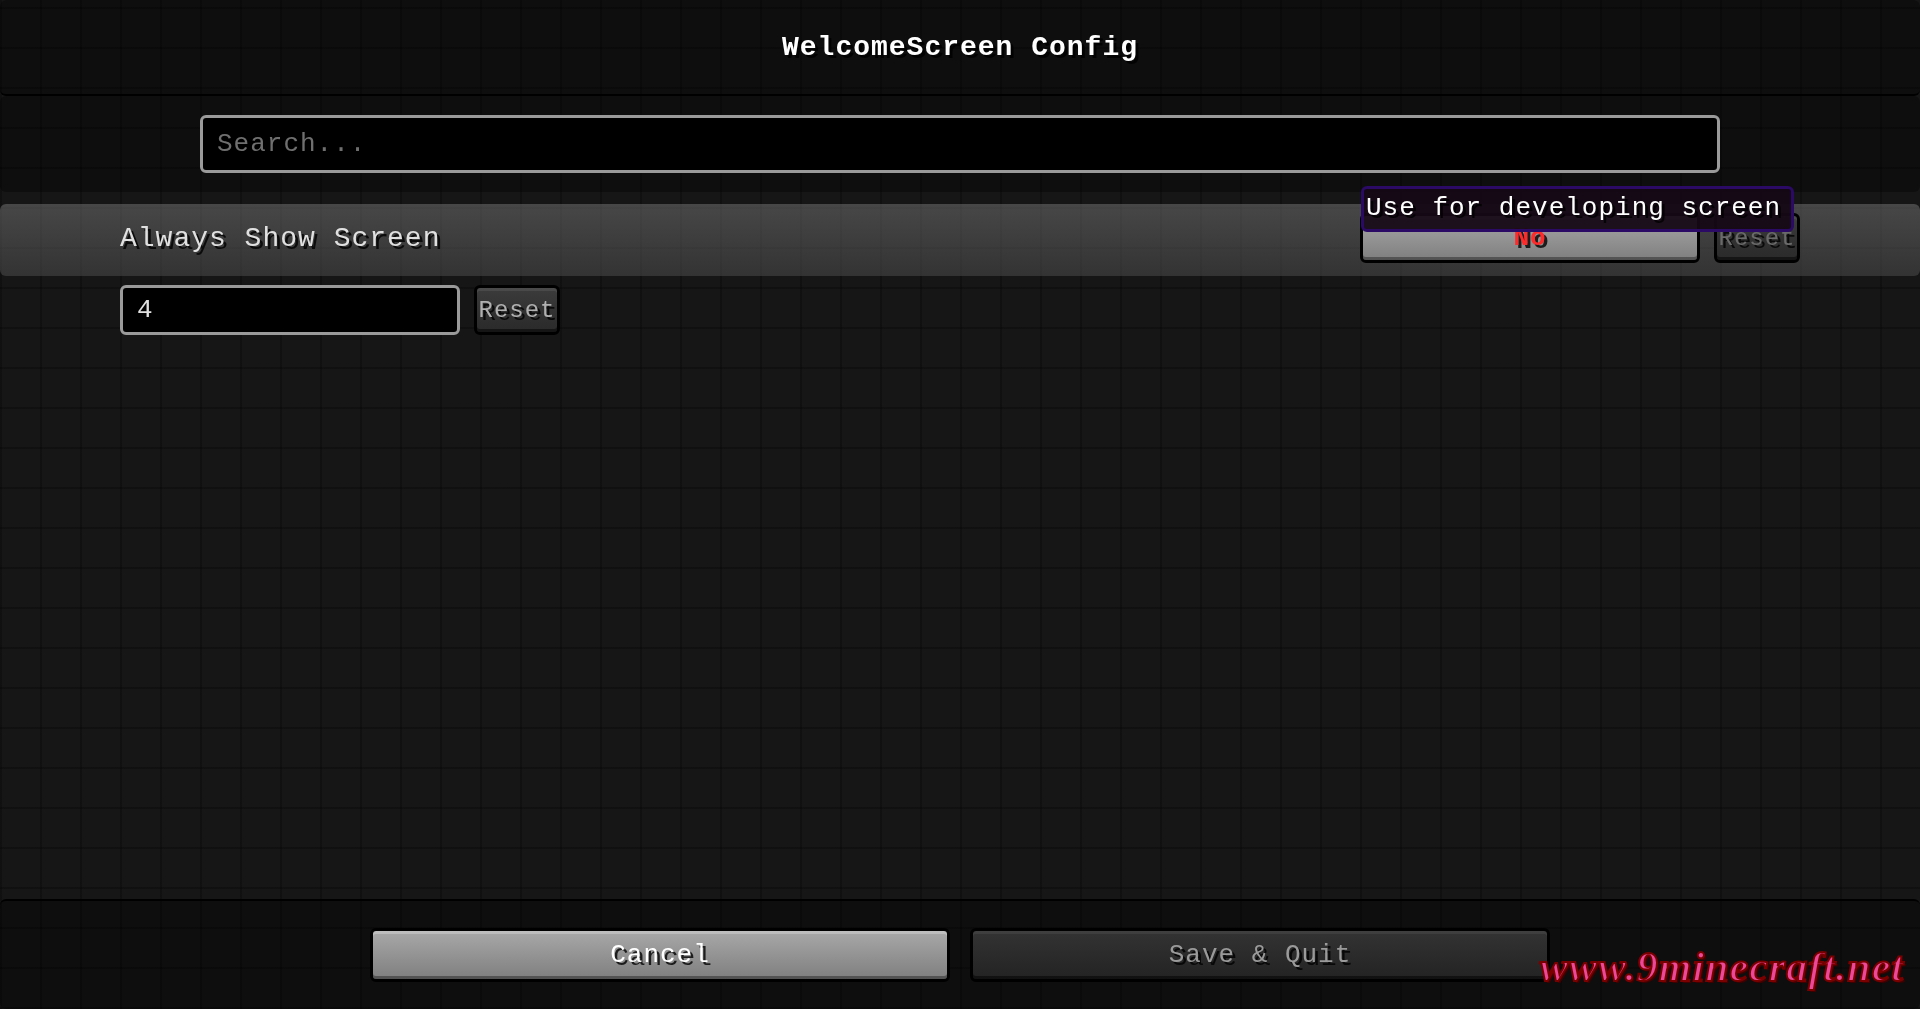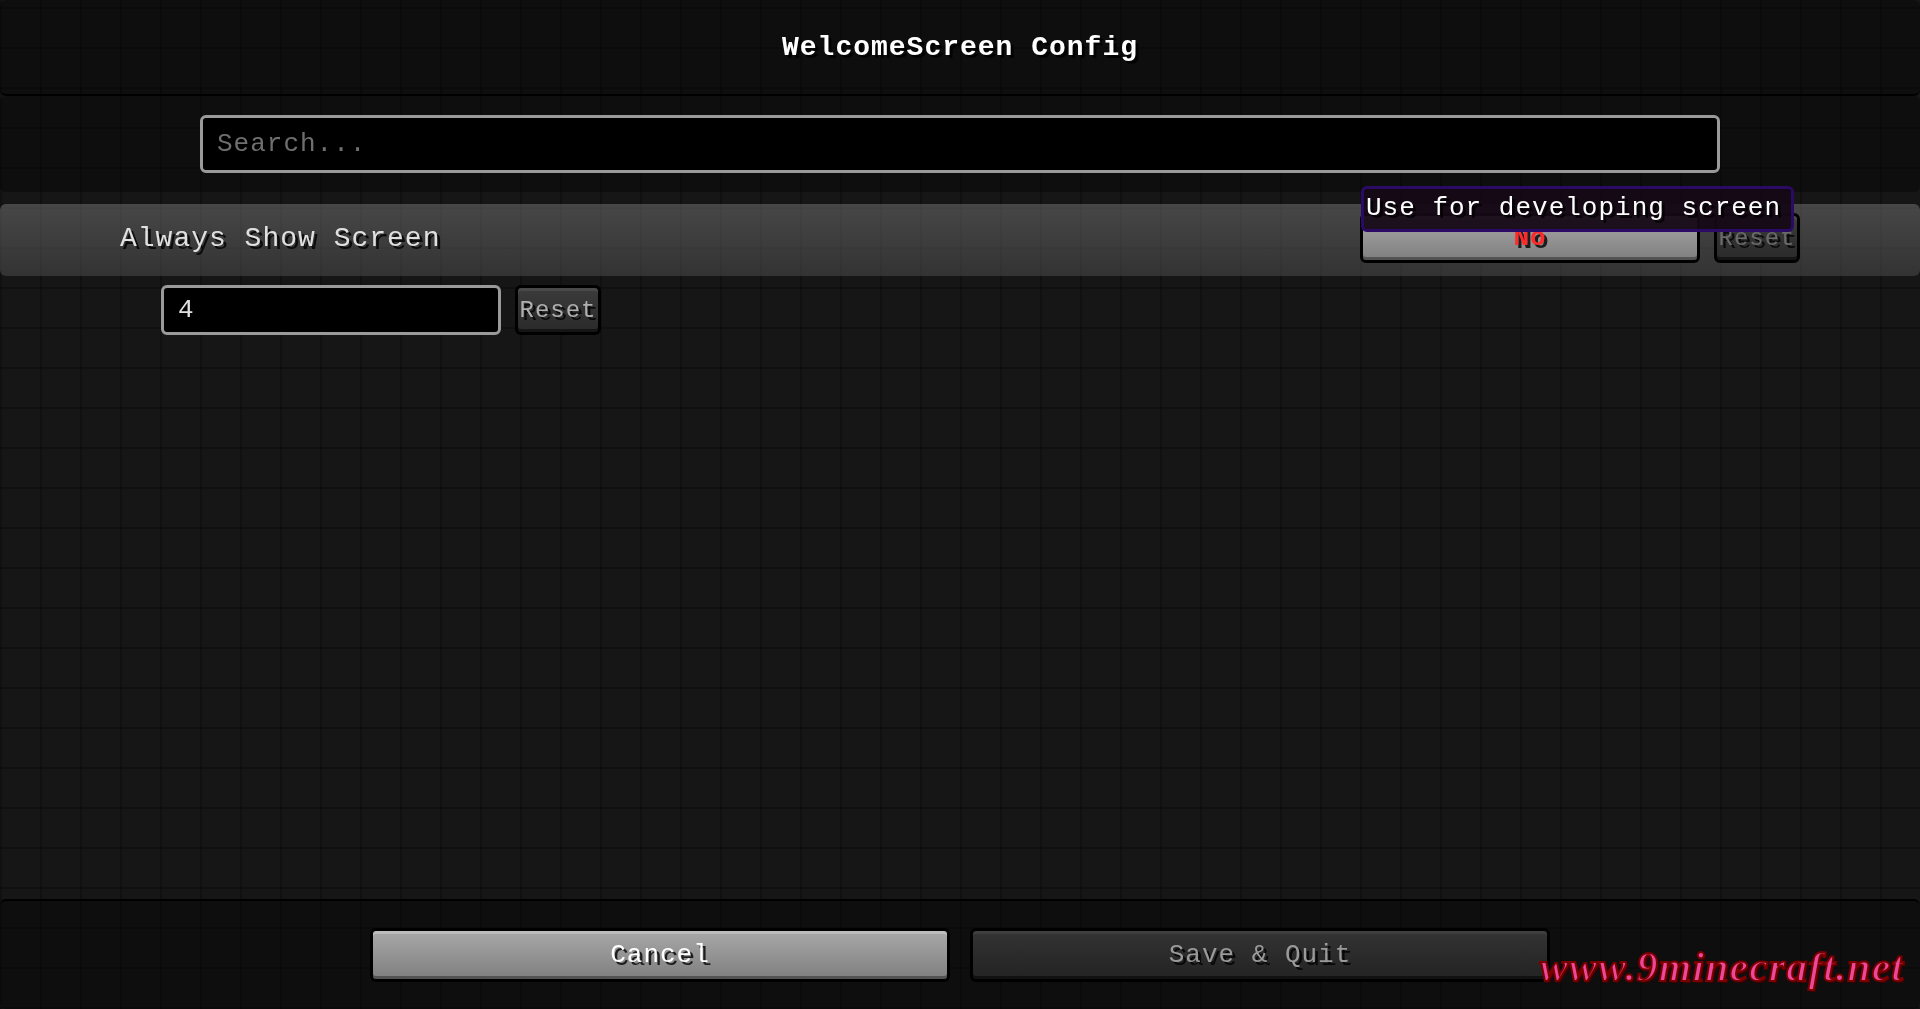--- a/index.html
+++ b/index.html
@@ -78,21 +78,20 @@
   }
   .row-label {
     flex: 1;
     font-size: 28px;
     color: #e0e0e0;
   }
   .row-control {
     width: 340px;
     height: 50px;
     margin-right: 14px;
-    margin-left: 41px;
   }
   .toggle-btn {
     width: 100%; height: 100%;
     background: linear-gradient(to bottom, #a8a8a8, #7f7f7f);
     border: 3px solid #000;
     box-shadow: inset 0 3px 0 rgba(255,255,255,0.25), inset 0 -3px 0 rgba(0,0,0,0.35);
     display: flex;
     align-items: center;
     justify-content: center;
     font-size: 26px;

